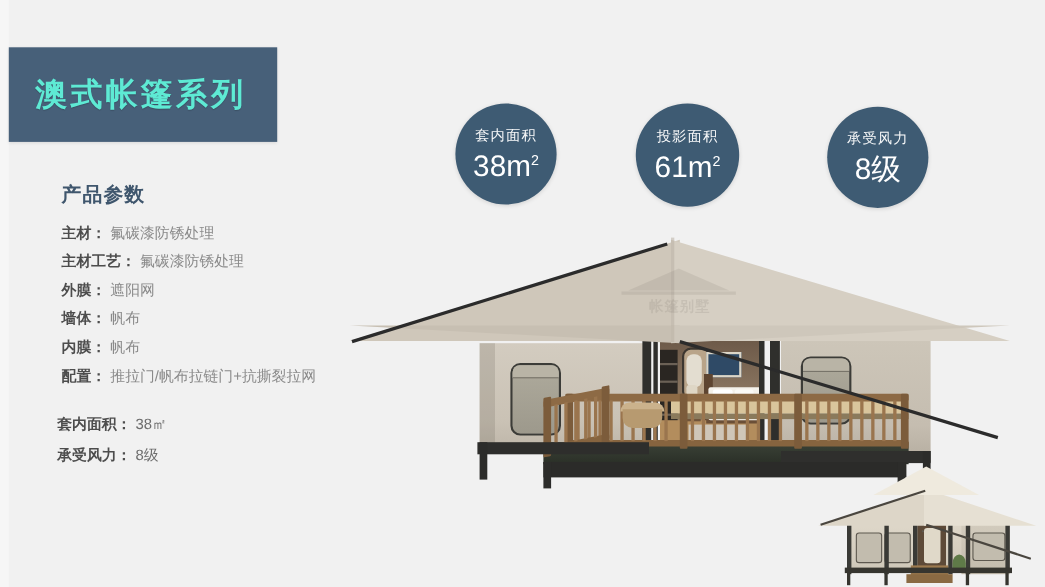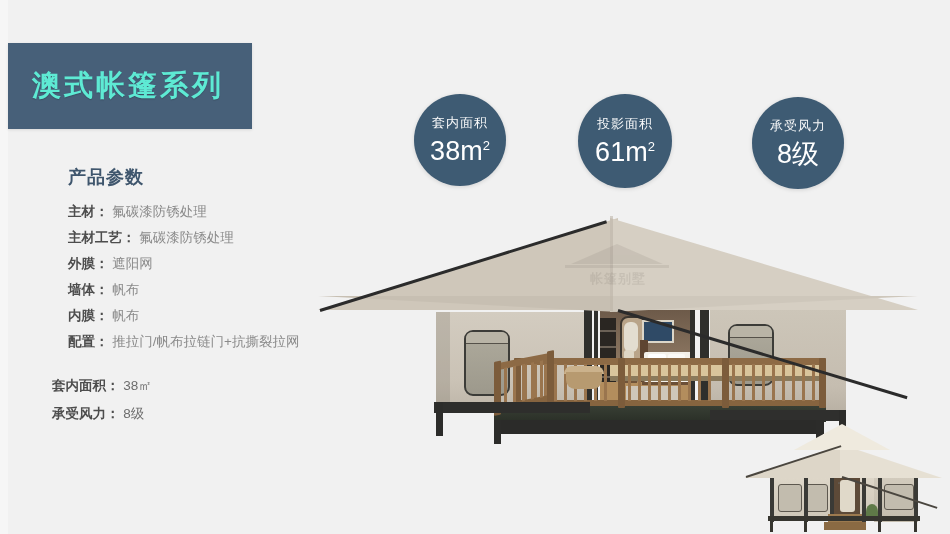--- a/index.html
+++ b/index.html
@@ -34,21 +34,21 @@
   .sec-heading{
     color:#3f566d;font-size:18px;font-weight:bold;letter-spacing:1px;
     margin:0 0 10px 0;
   }
   .param-row{
     font-size:13.5px;line-height:26px;white-space:nowrap;color:#8a8a8a;
   }
   .param-label{color:#4d4d4d;font-weight:bold;}
   .param-value{color:#8a8a8a;font-weight:normal;}
 
-  #product-params{left:68px;top:165px;}
+  #product-params{left:56px;top:165px;}
   #spec-params{left:52px;top:372px;}
   #spec-params .param-row{line-height:28px;}
   #spec-params .param-value{color:#6d6d6d;}
 
   
   .stat-circle{
     position:absolute;border-radius:50%;
     background:#3e5b73;
     display:flex;flex-direction:column;align-items:center;justify-content:center;
     color:#fff;text-align:center;

